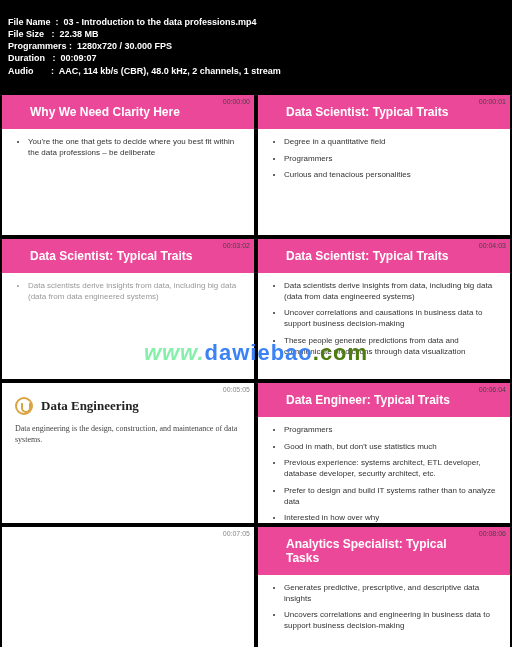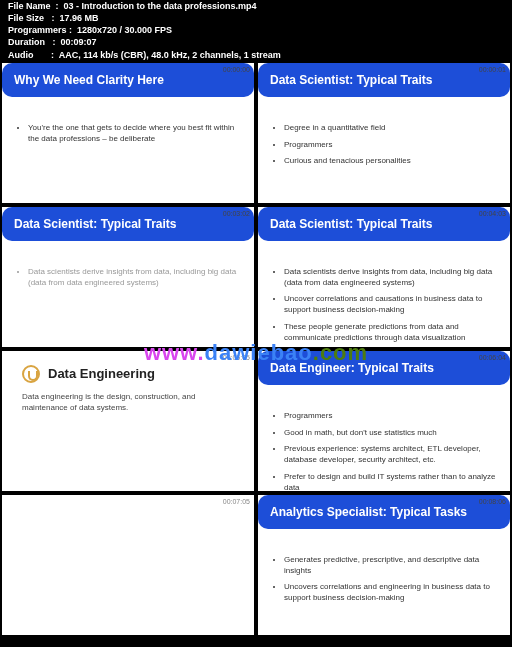--- a/index.html
+++ b/index.html
@@ -5,21 +5,21 @@
   * { box-sizing: border-box; margin: 0; padding: 0; }
   body {
     width: 512px;
     height: 647px;
     background: #000;
     font-family: Arial, sans-serif;
     overflow: hidden;
     position: relative;
   }
   .meta {
-    padding: 0 8px;
+    padding: 16px 8px;
     color: #fff;
     font-size: 9px;
     font-weight: bold;
     line-height: 1.35;
     font-family: Arial, sans-serif;
   }
   .meta-row { white-space: pre; }
   .grid {
     display: grid;
     grid-template-columns: 1fr 1fr;
@@ -28,29 +28,28 @@
     padding: 2px 2px;
   }
   .slide {
     background: #fff;
     position: relative;
     overflow: hidden;
     display: flex;
     flex-direction: column;
   }
   .slide-header {
-    background: #1d4ed8;
+    background: #ec4899;
     color: #fff;
     font-weight: bold;
     font-size: 12px;
-    padding: 10px 12px;
-    border-radius: 10px;
+    padding: 10px 28px;
   }
   .slide-body {
-    padding: 26px 14px;
+    padding: 8px 14px;
     font-size: 8px;
     color: #333;
     flex: 1;
   }
   .slide-body ul {
     list-style: disc;
     padding-left: 12px;
   }
   .slide-body li {
     margin-bottom: 6px;
@@ -66,21 +65,21 @@
     background: rgba(255,255,255,0);
   }
   .timestamp.dark { color: #444; }
   .footer-mark {
     position: absolute;
     bottom: 3px;
     right: 5px;
     font-size: 6px;
     color: #bbb;
   }
-  .eng-slide .slide-body { padding: 14px 20px; }
+  .eng-slide .slide-body { padding: 14px 13px; font-family: Liberation Serif, serif; }
   .eng-title-row {
     display: flex;
     align-items: center;
     gap: 8px;
     margin-bottom: 8px;
   }
   .eng-icon {
     width: 18px; height: 18px;
     border: 2px solid #d9a441;
     border-radius: 50%;
@@ -111,30 +110,30 @@
     left: 50%;
     top: 340px;
     transform: translateX(-50%);
     font-size: 22px;
     font-weight: bold;
     letter-spacing: 1px;
     pointer-events: none;
     z-index: 50;
     white-space: nowrap;
   }
-  .watermark .w1 { color: #d946ef; }
+  .watermark .w1 { color: #86efac; font-style: italic; }
   .watermark .w2 { color: #3b82f6; }
   .watermark .w3 { color: #4d7c0f; text-align: center; }
 </style>
 </head>
 <body>
 
 <div class="meta">
   <div class="meta-row"><span>File Name  </span>:  <span>03 - Introduction to the data professions.mp4</span></div>
-  <div class="meta-row"><span>File Size   </span>:  <span>17.96 MB</span></div>
+  <div class="meta-row"><span>File Size   </span>:  <span>22.38 MB</span></div>
   <div class="meta-row"><span>Programmers </span>:  <span>1280x720 / 30.000 FPS</span></div>
   <div class="meta-row"><span>Duration   </span>:  <span>00:09:07</span></div>
   <div class="meta-row"><span>Audio       </span>:  <span>AAC, 114 kb/s (CBR), 48.0 kHz, 2 channels, 1 stream</span></div>
 </div>
 
 <div class="grid">
 
   <div class="slide">
     <span class="timestamp dark">00:00:00</span>
     <div class="slide-header">Why We Need Clarity Here</div>

